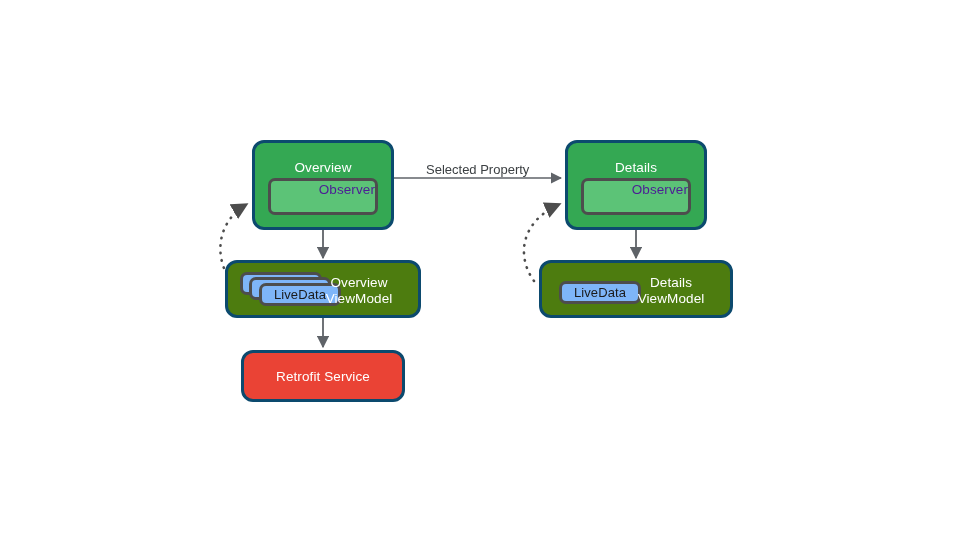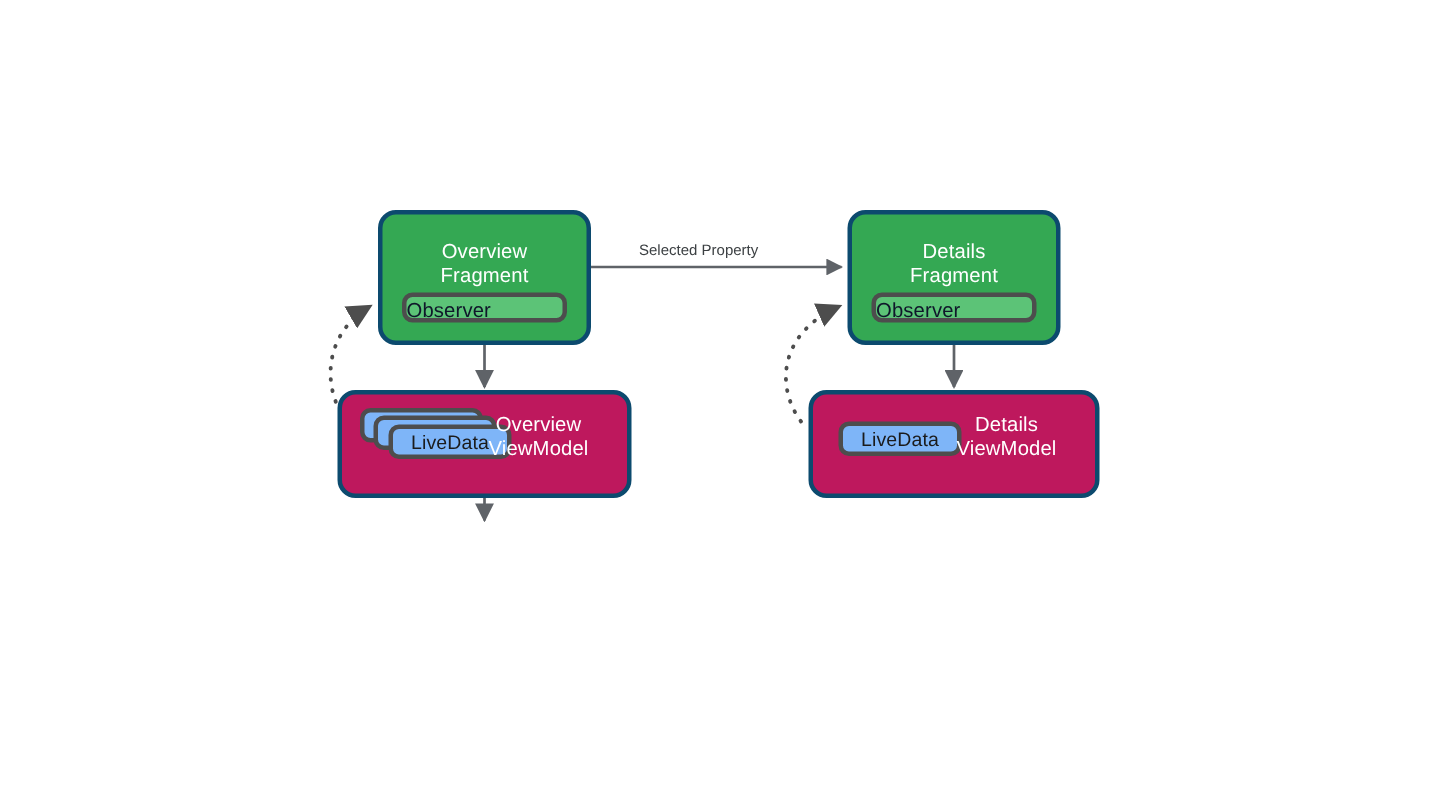--- a/index.html
+++ b/index.html
@@ -54,36 +54,36 @@
     background: #34a853;
   }
   .fragment .title {
     top: 17px;
   }
   .observer {
     position: absolute;
     left: 13px;
     right: 13px;
     bottom: 12px;
-    height: 20px;
+    height: 37px;
     box-sizing: border-box;
     background: #5cc377;
     border: 3px solid #4d4d4d;
     border-radius: 7px;
-    color: #0f172a;
+    color: #4c1d95;
     font-size: 13.5px;
     line-height: 18px;
-    text-align: left;
+    text-align: right;
   }
 
   
   .viewmodel {
     width: 196px;
-    height: 72px;
-    background: #be185d;
+    height: 58px;
+    background: #4d7c0f;
     text-decoration: underline;
   }
   .viewmodel.narrow {
     width: 194px;
   }
   .viewmodel .title {
     right: 14px;
     left: auto;
     top: 12px;
     width: 90px;
@@ -122,21 +122,21 @@
     height: 52px;
     background: #ea4335;
   }
   .service .title {
     top: 16px;
   }
 
   
   .edge-label {
     position: absolute;
-    font-size: 10px;
+    font-size: 13px;
     color: #3c4043;
     white-space: nowrap;
   }
 </style>
 </head>
 <body>
 
 <div id="canvas">
 
   <svg id="edge-layer" viewBox="0 0 960 540" width="960" height="540">
@@ -195,14 +195,17 @@
   <div class="node viewmodel narrow" style="left:539px; top:260px;">
     <div class="livedata-stack" style="left:17px;">
       <div class="livedata solo front">
         <span class="lbl">LiveData</span>
       </div>
     </div>
     <div class="title">Details
 ViewModel</div>
   </div>
 
+  <div class="node service" style="left:241px; top:350px;">
+    <div class="title">Retrofit Service</div>
+  </div>
 
 </div>
 
 </body></html>

